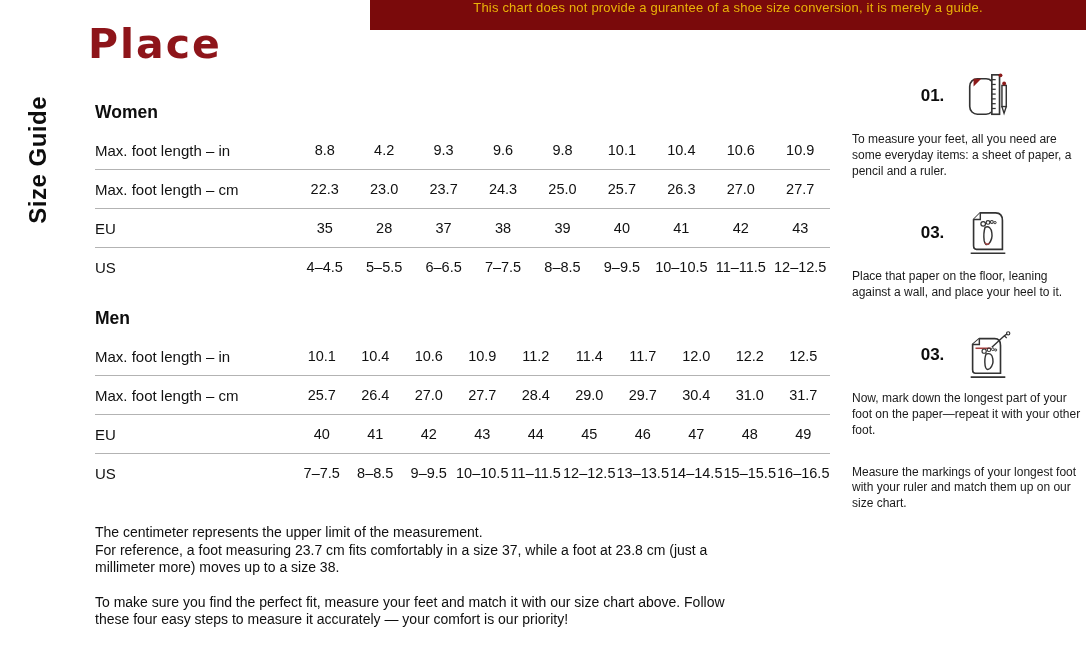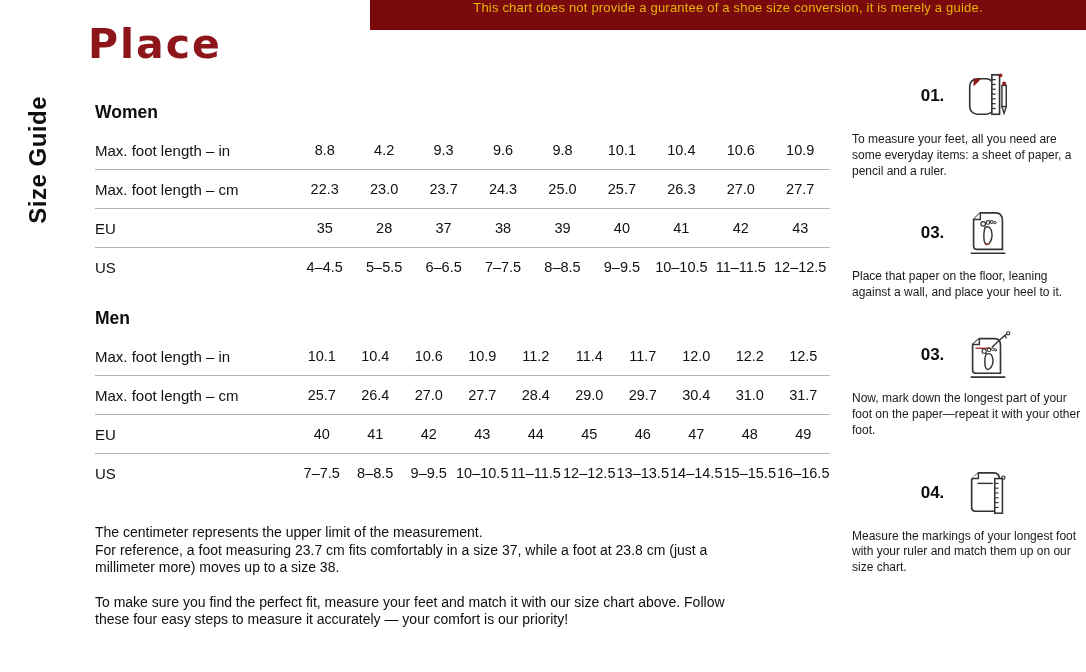--- a/index.html
+++ b/index.html
@@ -262,36 +262,16 @@
           <path d="M43 5 L45.5 7.5" fill="none" stroke="#333" stroke-width="1.3"></path>
           <circle cx="47" cy="2.5" r="1.7" fill="none" stroke="#333" stroke-width="1.2"></circle>
           <line x1="8" y1="48" x2="44" y2="48" stroke="#333" stroke-width="1.6"></line>
         </svg>
       </span>
     </div>
     <div class="step-text">Now, mark down the longest part of your foot on the paper—repeat it with your other foot.</div>
   </div>
 
   <div class="step">
-    <div class="step-head">
-      <span class="step-number">04.</span>
-      <span class="step-icon">
-        <svg width="50" height="50" viewBox="0 0 52 50">
-          <path d="M16 4 L32 4 Q38 4 38 11 L38 40 Q38 44 33 44 L13 44 Q9 44 9 40 L9 11 Z" fill="#fff" stroke="#333" stroke-width="1.7"></path>
-          <path d="M16 4 L16 10 L9 10" fill="#fff" stroke="#333" stroke-width="1.5"></path>
-          <line x1="15" y1="15" x2="31" y2="15" stroke="#333" stroke-width="1.5"></line>
-          <rect x="33" y="10" width="8" height="36" fill="#fff" stroke="#333" stroke-width="1.6"></rect>
-          <g stroke="#333" stroke-width="1.2">
-            <line x1="33" y1="15" x2="37" y2="15"></line>
-              <line x1="33" y1="20" x2="37" y2="20"></line>
-            <line x1="33" y1="25" x2="37" y2="25"></line>
-              <line x1="33" y1="30" x2="37" y2="30"></line>
-            <line x1="33" y1="35" x2="37" y2="35"></line>
-              <line x1="33" y1="40" x2="37" y2="40"></line>
-          </g>
-          <circle cx="42" cy="9" r="1.7" fill="none" stroke="#333" stroke-width="1.2"></circle>
-        </svg>
-      </span>
-    </div>
     <div class="step-text">Measure the markings of your longest foot with your ruler and match them up on our size chart.</div>
   </div>
 
 </div>
 
 </body></html>

